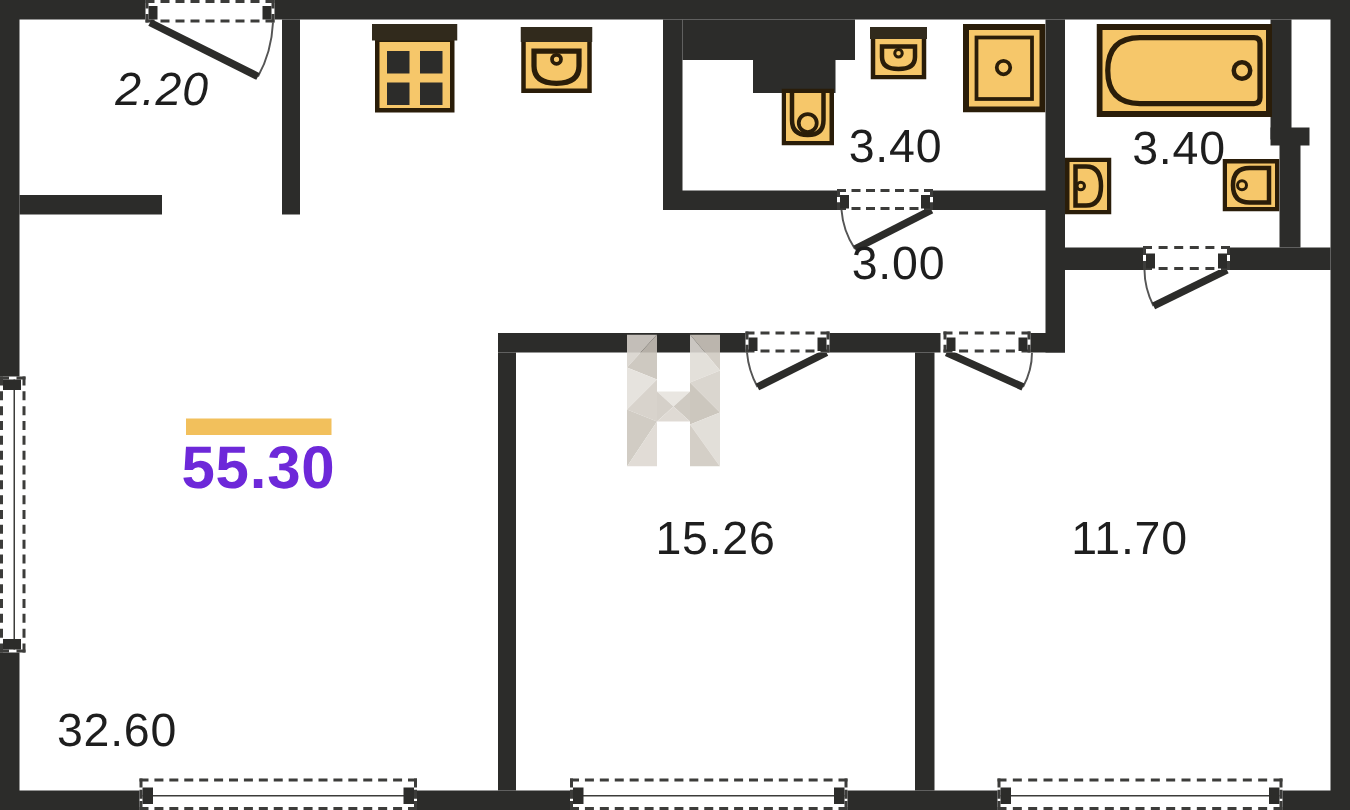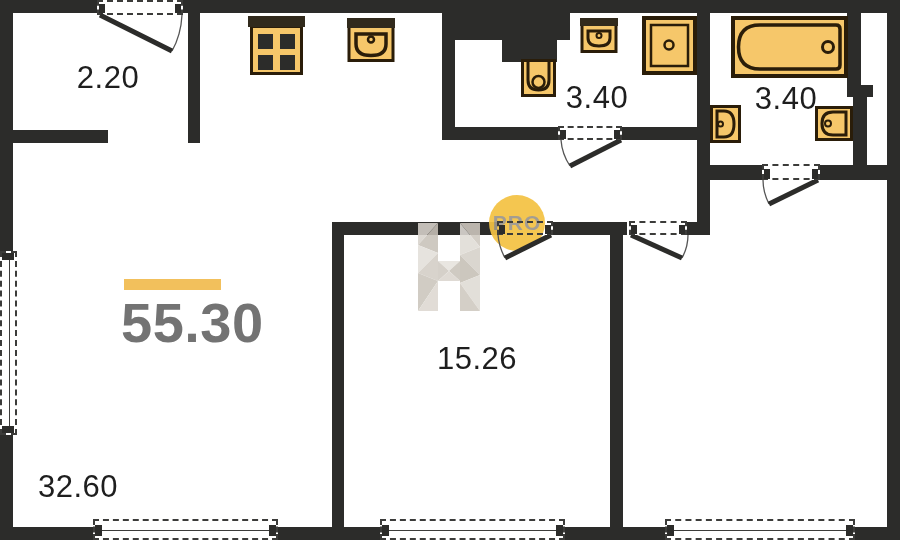--- a/index.html
+++ b/index.html
@@ -5,21 +5,21 @@
   html,body{margin:0;padding:0;background:#ffffff;}
   .plan{position:relative;width:900px;height:540px;background:#ffffff;overflow:hidden;
         font-family:"Liberation Sans",sans-serif;}
   .wall{position:absolute;background:#2c2c2a;}
   .opening{position:absolute;border:2px dashed #3c3c3a;box-sizing:border-box;background:transparent;}
   .cap{position:absolute;background:#2c2c2a;}
   .winline{position:absolute;background:#3c3c3a;}
   .door-svg,.fx{position:absolute;}
   .room-label{position:absolute;transform:translate(-50%,-50%);font-size:31px;color:#1e1e1e;
               letter-spacing:0.5px;white-space:nowrap;}
-  .total-label{position:absolute;font-size:56px;font-weight:bold;color:#737373;letter-spacing:0.5px;}
+  .total-label{position:absolute;font-size:40px;font-weight:bold;color:#6d28d9;letter-spacing:0.5px;}
   .accent-bar{position:absolute;background:#f2c05c;}
   .wm{position:absolute;opacity:0.88;}
   .pro-badge{position:absolute;width:56px;height:56px;border-radius:50%;background:#f4c243;opacity:0.93;
              display:flex;align-items:center;justify-content:center;}
   .pro-badge span{font-size:21px;font-weight:bold;color:#9d968a;letter-spacing:1px;}
 </style>
 </head>
 <body>
 
 <div class="plan">
@@ -64,23 +64,20 @@
       <polygon points="42,0 42,32 62,24" fill="#e0dcd6"></polygon>
     <polygon points="62,24 42,32 62,52" fill="#d6d1c9"></polygon>
       <polygon points="42,32 42,60 62,52" fill="#c6c0b6"></polygon>
     <polygon points="62,52 42,60 62,88" fill="#dfdbd4"></polygon>
       <polygon points="42,60 42,88 62,88" fill="#cfc9c0"></polygon>
     <polygon points="20,38 42,38 31,48" fill="#e6e3dd"></polygon>
       <polygon points="20,38 31,48 20,58" fill="#d0cac2"></polygon>
     <polygon points="31,48 42,38 42,58" fill="#c9c3ba"></polygon>
       <polygon points="20,58 31,48 42,58" fill="#dbd6cf"></polygon>
   </svg>
-  <div class="pro-badge" style="left:489px;top:195px;">
-    <span>PRO</span>
-  </div>
 
   <div class="opening" style="left:0;top:251px;width:17px;height:184px;">
     <div class="winline" style="left:7px;top:0;width:1px;height:180px;"></div>
     <div class="cap" style="left:0;top:0;width:12px;height:7px;"></div>
     <div class="cap" style="left:0;bottom:0;width:12px;height:7px;"></div>
   </div>
   <div class="opening" style="left:93px;top:519px;width:185px;height:21px;">
     <div class="winline" style="left:0;top:9px;width:181px;height:1px;"></div>
     <div class="cap" style="left:0;top:4px;width:7px;height:11px;"></div>
     <div class="cap" style="right:0;top:4px;width:7px;height:11px;"></div>
@@ -177,22 +174,24 @@
     <rect x="1.5" y="1.5" width="28" height="35" fill="#f6c76a" stroke="#2a1d09" stroke-width="3"></rect>
     <path d="M7,6 L14,6 Q24,6 24,19 Q24,32 14,32 L7,32 Z" fill="none" stroke="#2a1d09" stroke-width="3"></path>
     <circle cx="10.5" cy="19" r="2.5" fill="none" stroke="#2a1d09" stroke-width="2"></circle>
   </svg>
   <svg class="fx" style="left:815px;top:106px;" width="38" height="35" viewBox="0 0 38 35">
     <rect x="1.5" y="1.5" width="35" height="32" fill="#f6c76a" stroke="#2a1d09" stroke-width="3"></rect>
     <path d="M31,6 L18,6 Q7,6 7,17.5 Q7,29 18,29 L31,29 Z" fill="none" stroke="#2a1d09" stroke-width="3"></path>
     <circle cx="13" cy="17.5" r="3" fill="none" stroke="#2a1d09" stroke-width="2"></circle>
   </svg>
 
-  <div class="room-label" style="left:108px;top:78px;">2.20</div>
+  <div class="room-label" style="left:108px;top:60px;font-style:italic;">2.20</div>
   <div class="room-label" style="left:597px;top:98px;">3.40</div>
   <div class="room-label" style="left:786px;top:99px;">3.40</div>
+  <div class="room-label" style="left:599px;top:176px;">3.00</div>
   <div class="room-label" style="left:477px;top:359px;">15.26</div>
+  <div class="room-label" style="left:753px;top:359px;">11.70</div>
   <div class="room-label" style="left:78px;top:487px;">32.60</div>
 
   <div class="accent-bar" style="left:124px;top:279px;width:97px;height:11px;"></div>
   <div class="total-label" style="left:121px;top:290px;">55.30</div>
 
 </div>
 
 </body></html>

